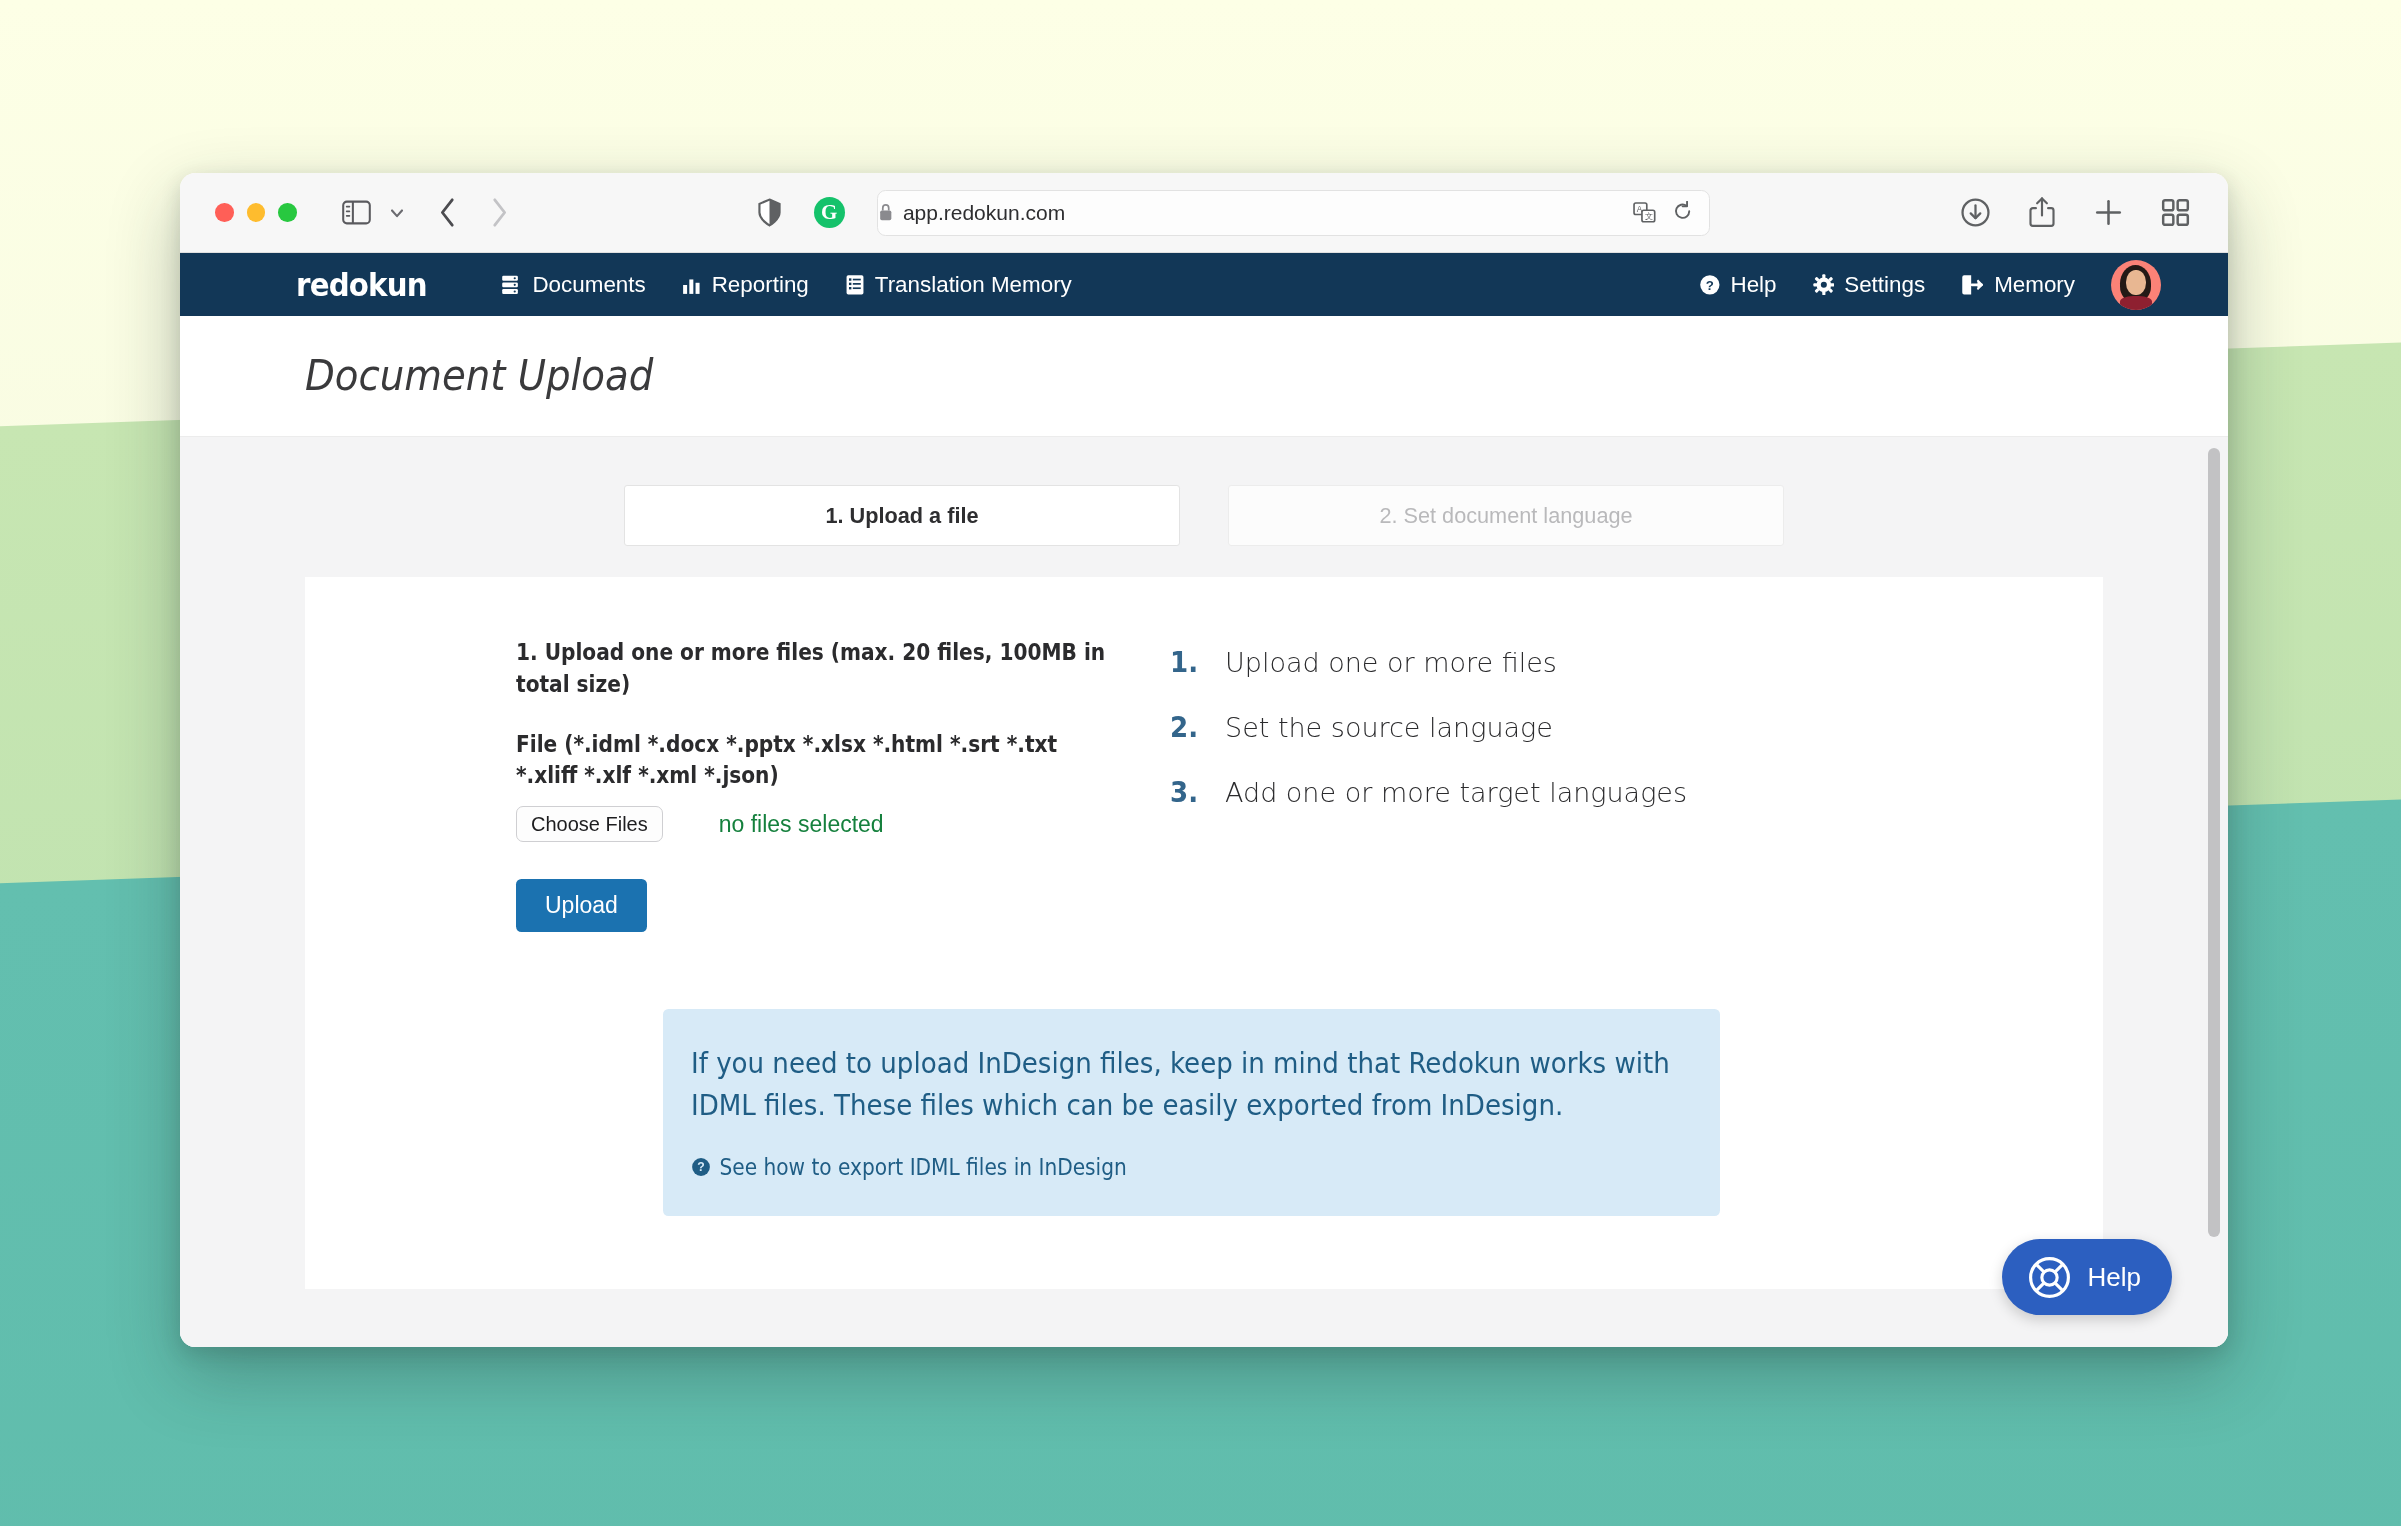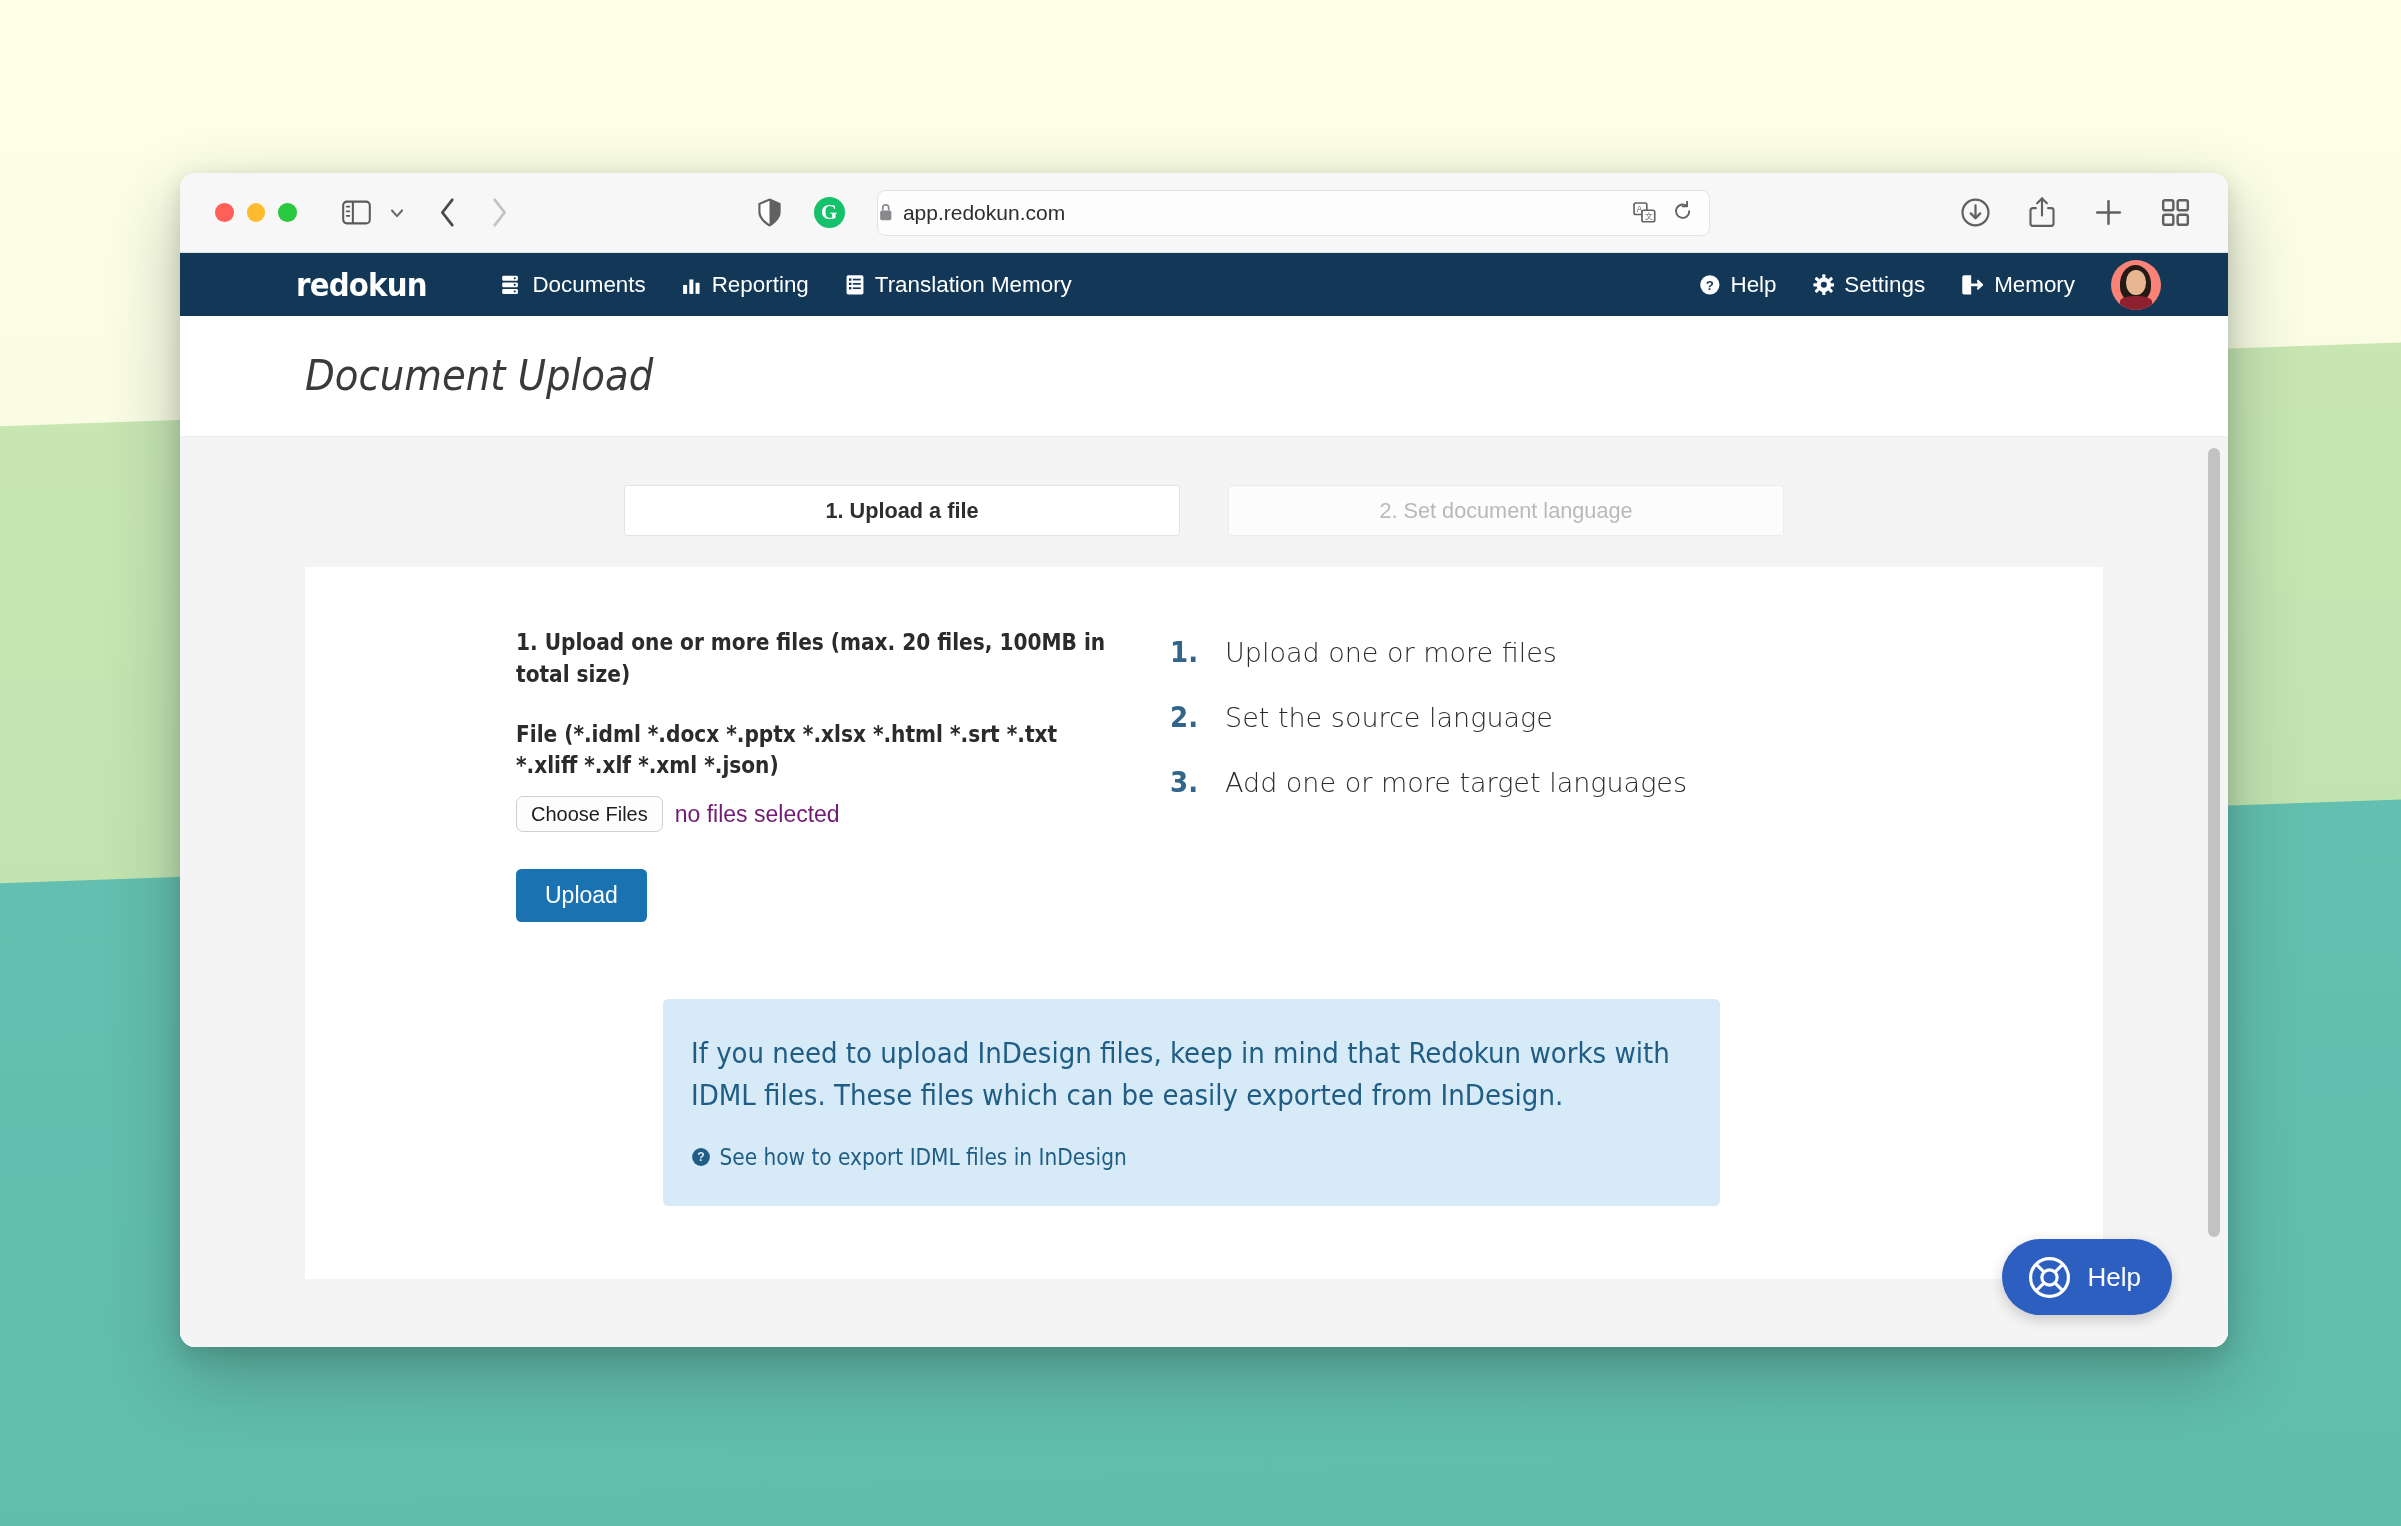--- a/index.html
+++ b/index.html
@@ -235,21 +235,21 @@
   }
 
   .tabs {
     display: flex;
     gap: 48px;
     padding-top: 48px;
     justify-content: center;
   }
   .tab {
     width: 556px;
-    height: 51px;
+    height: 61px;
     display: flex;
     align-items: center;
     justify-content: center;
     font-size: 21.7px;
     border-radius: 3.1px;
     cursor: pointer;
   }
   .tab.active {
     background: #ffffff;
     border: 0.8px solid #e3e3e3;
@@ -296,21 +296,21 @@
   }
   .choose-btn {
     border: 0.8px solid #cfcfd2;
     background: #fdfdfd;
     border-radius: 7px;
     padding: 5.4px 14px;
     font-size: 20px;
     color: #1d1d1f;
     cursor: pointer;
   }
-  .nofiles { font-size: 23px; color: #701a75; }
+  .nofiles { font-size: 23px; color: #15803d; margin-left: 44px; }
 
   .upload-btn {
     margin-top: 37px;
     background: #1b72b0;
     color: #ffffff;
     border: none;
     border-radius: 5.4px;
     font-size: 23px;
     padding: 13px 29px;
     cursor: pointer;

